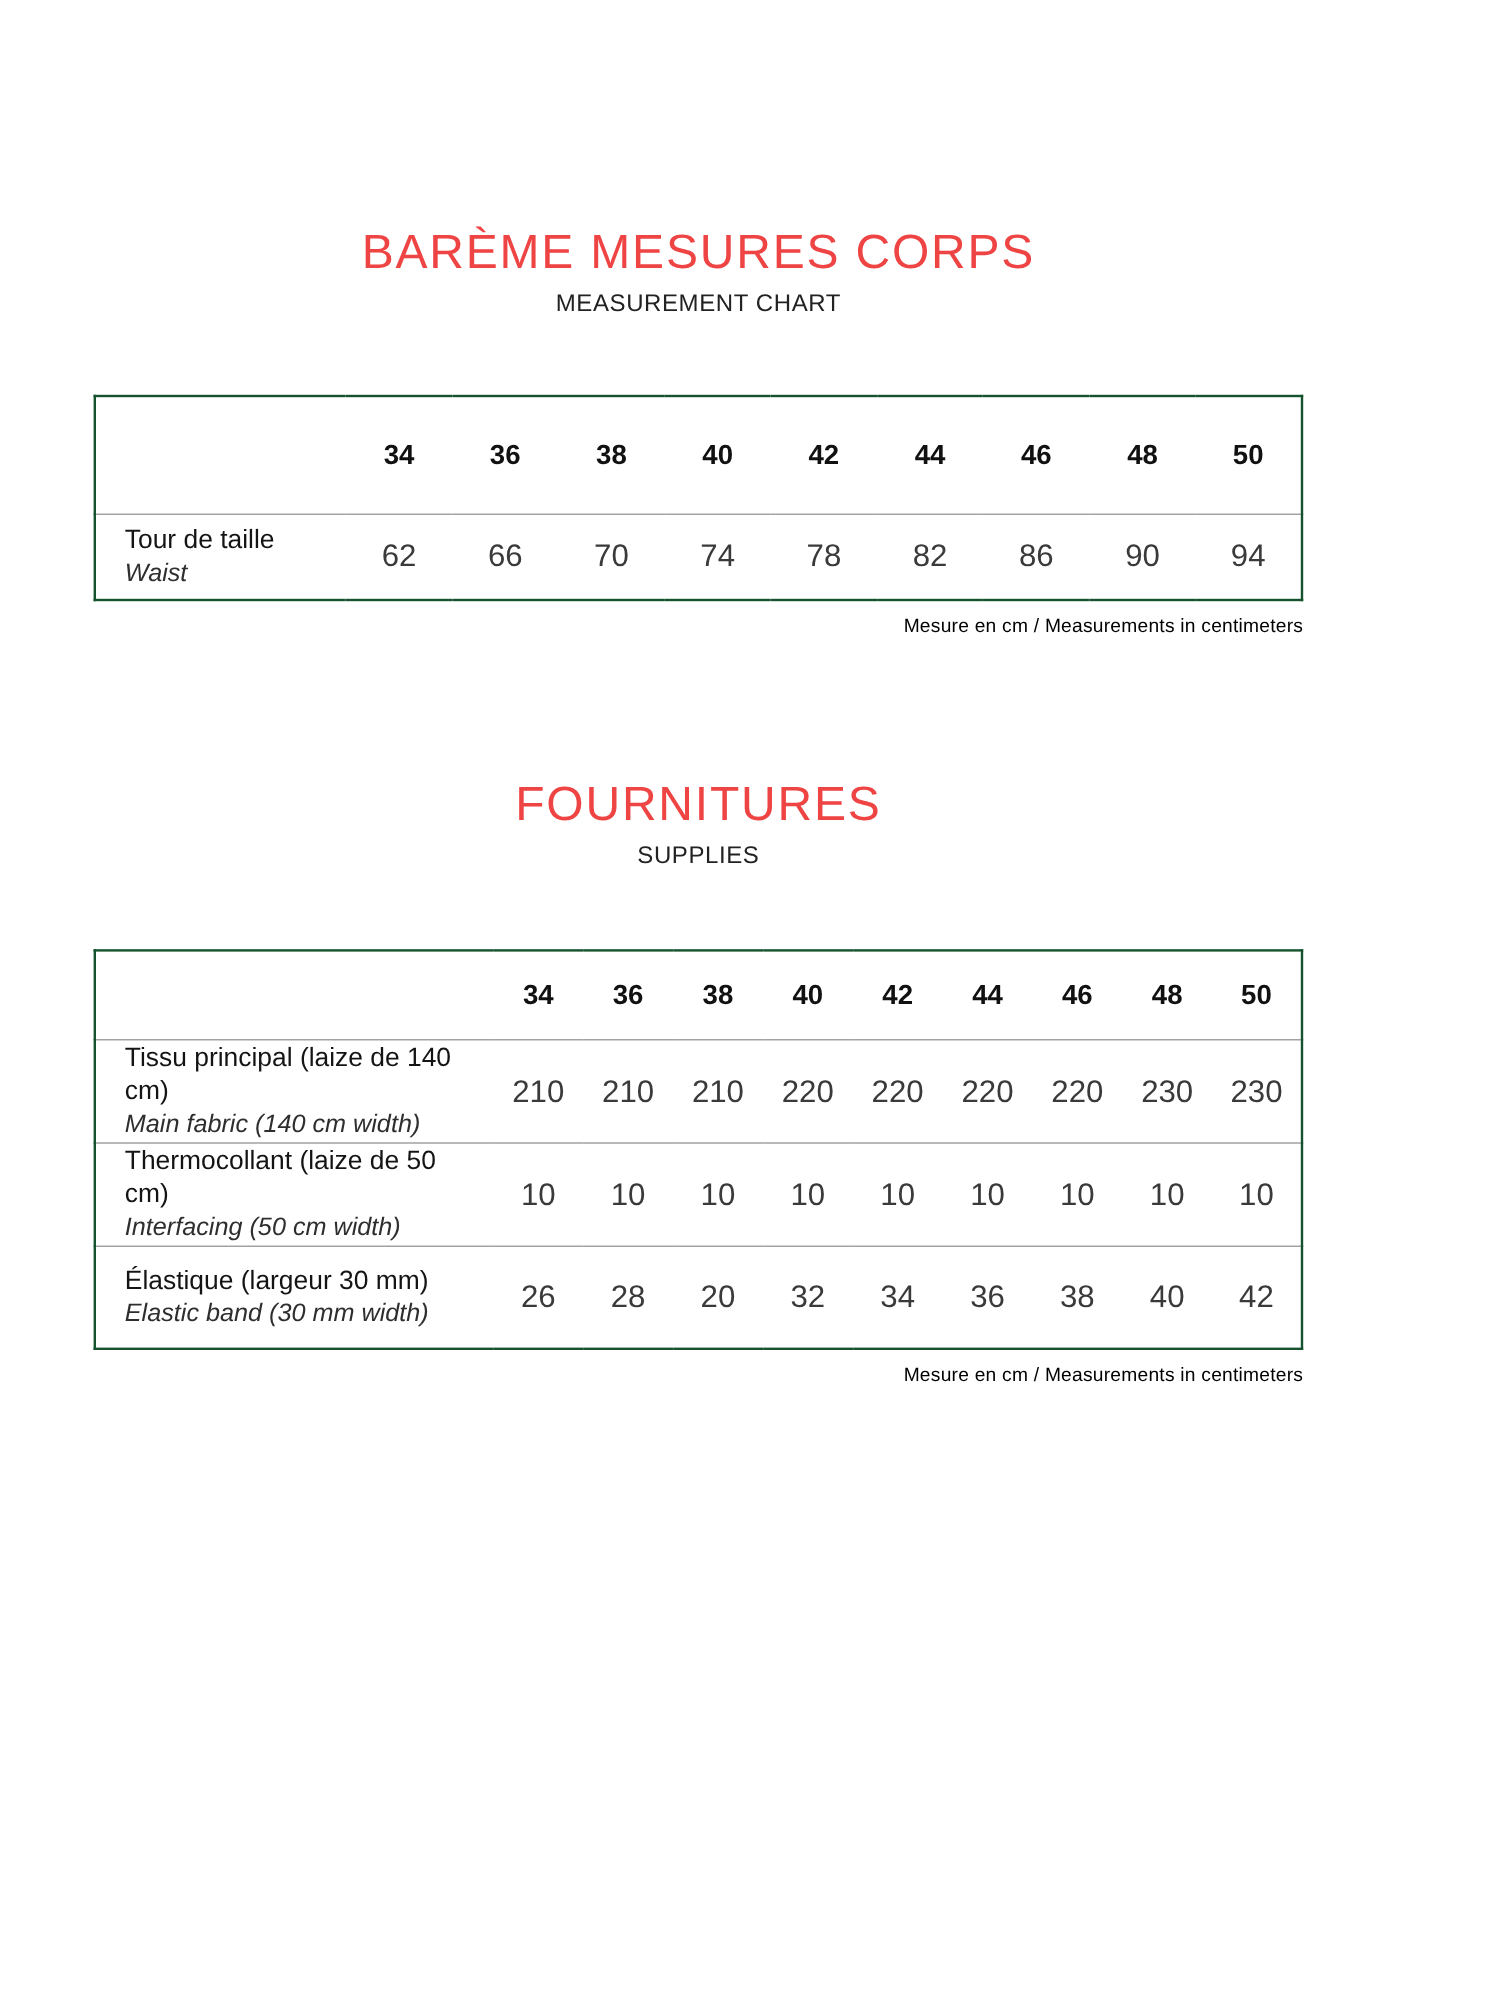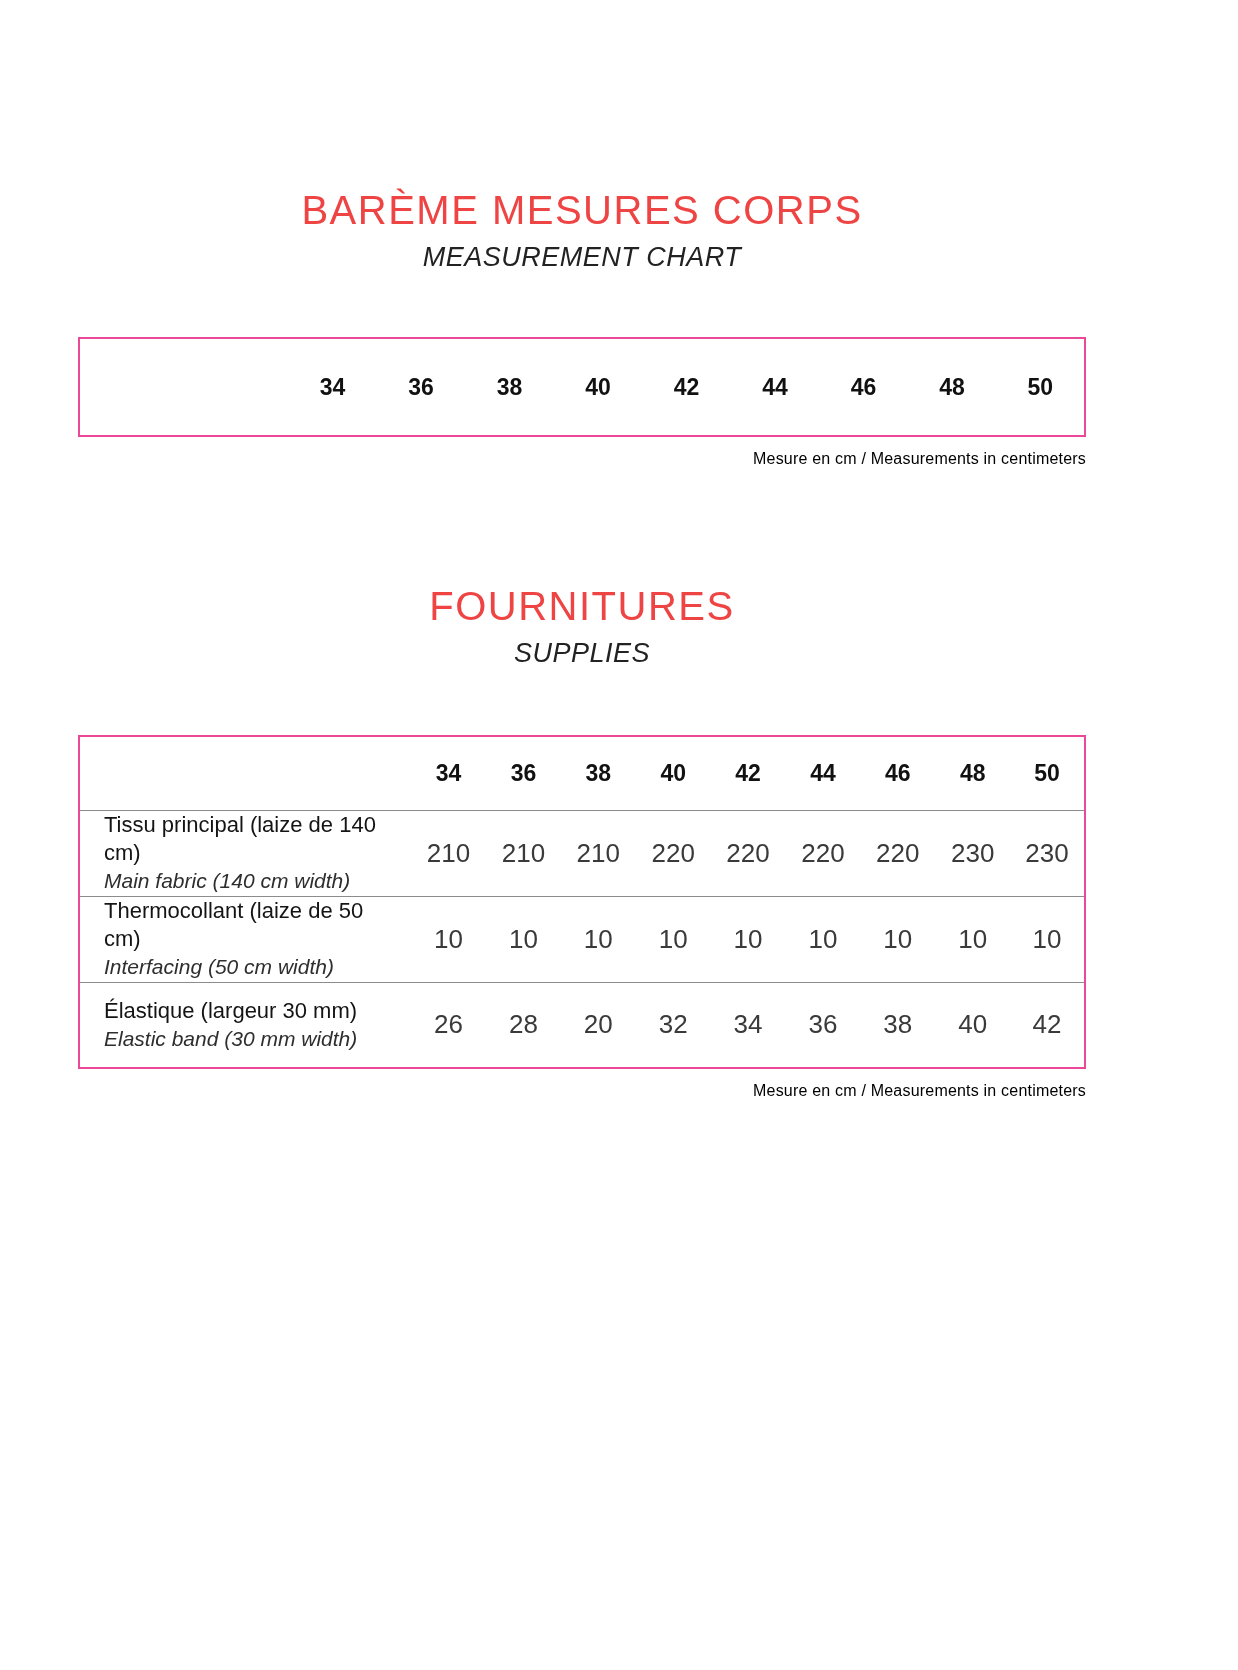--- a/index.html
+++ b/index.html
@@ -19,37 +19,36 @@
   .section-title {
     text-align:center;
     font-size:40px;
     font-weight:500;
     letter-spacing:1.5px;
     line-height:1.1;
     color:#ef4444;
   }
   .section-subtitle {
     text-align:center;
-    font-size:27px;
-    font-style:italic;
+    font-size:20px;
     font-weight:400;
     letter-spacing:0.5px;
     margin-top:10px;
     color:#222222;
   }
   .mt-title-1 { margin-top:188px; }
   .mt-table-1 { margin-top:64px; }
   .mt-title-2 { margin-top:116px; }
   .mt-table-2 { margin-top:66px; }
 
   table.size-table {
     width:100%;
     border-collapse:collapse;
     table-layout:fixed;
-    border:2px solid #ec4899;
+    border:2px solid #14532d;
     background:#ffffff;
   }
   table.size-table tr + tr th,
   table.size-table tr + tr td {
     border-top:1.5px solid #8c8c8c;
   }
   th.size-head {
     font-size:23px;
     font-weight:700;
     text-align:center;
@@ -124,20 +123,35 @@
       <th class="size-head">34</th>
       <th class="size-head">36</th>
       <th class="size-head">38</th>
       <th class="size-head">40</th>
       <th class="size-head">42</th>
       <th class="size-head">44</th>
       <th class="size-head">46</th>
       <th class="size-head">48</th>
       <th class="size-head">50</th>
     </tr>
+    <tr class="t1-data-row">
+      <td class="label-cell">
+        <div class="label-fr">Tour de taille</div>
+        <div class="label-en">Waist</div>
+      </td>
+      <td class="value-cell">62</td>
+      <td class="value-cell">66</td>
+      <td class="value-cell">70</td>
+      <td class="value-cell">74</td>
+      <td class="value-cell">78</td>
+      <td class="value-cell">82</td>
+      <td class="value-cell">86</td>
+      <td class="value-cell">90</td>
+      <td class="value-cell">94</td>
+    </tr>
   </tbody>
     </table>
   <div class="table-caption">Mesure en cm / Measurements in centimeters</div>
 
   <div class="section-title mt-title-2">FOURNITURES</div>
   <div class="section-subtitle">SUPPLIES</div>
 
   <table class="size-table mt-table-2">
     <colgroup>
       <col style="width:33.0%">

